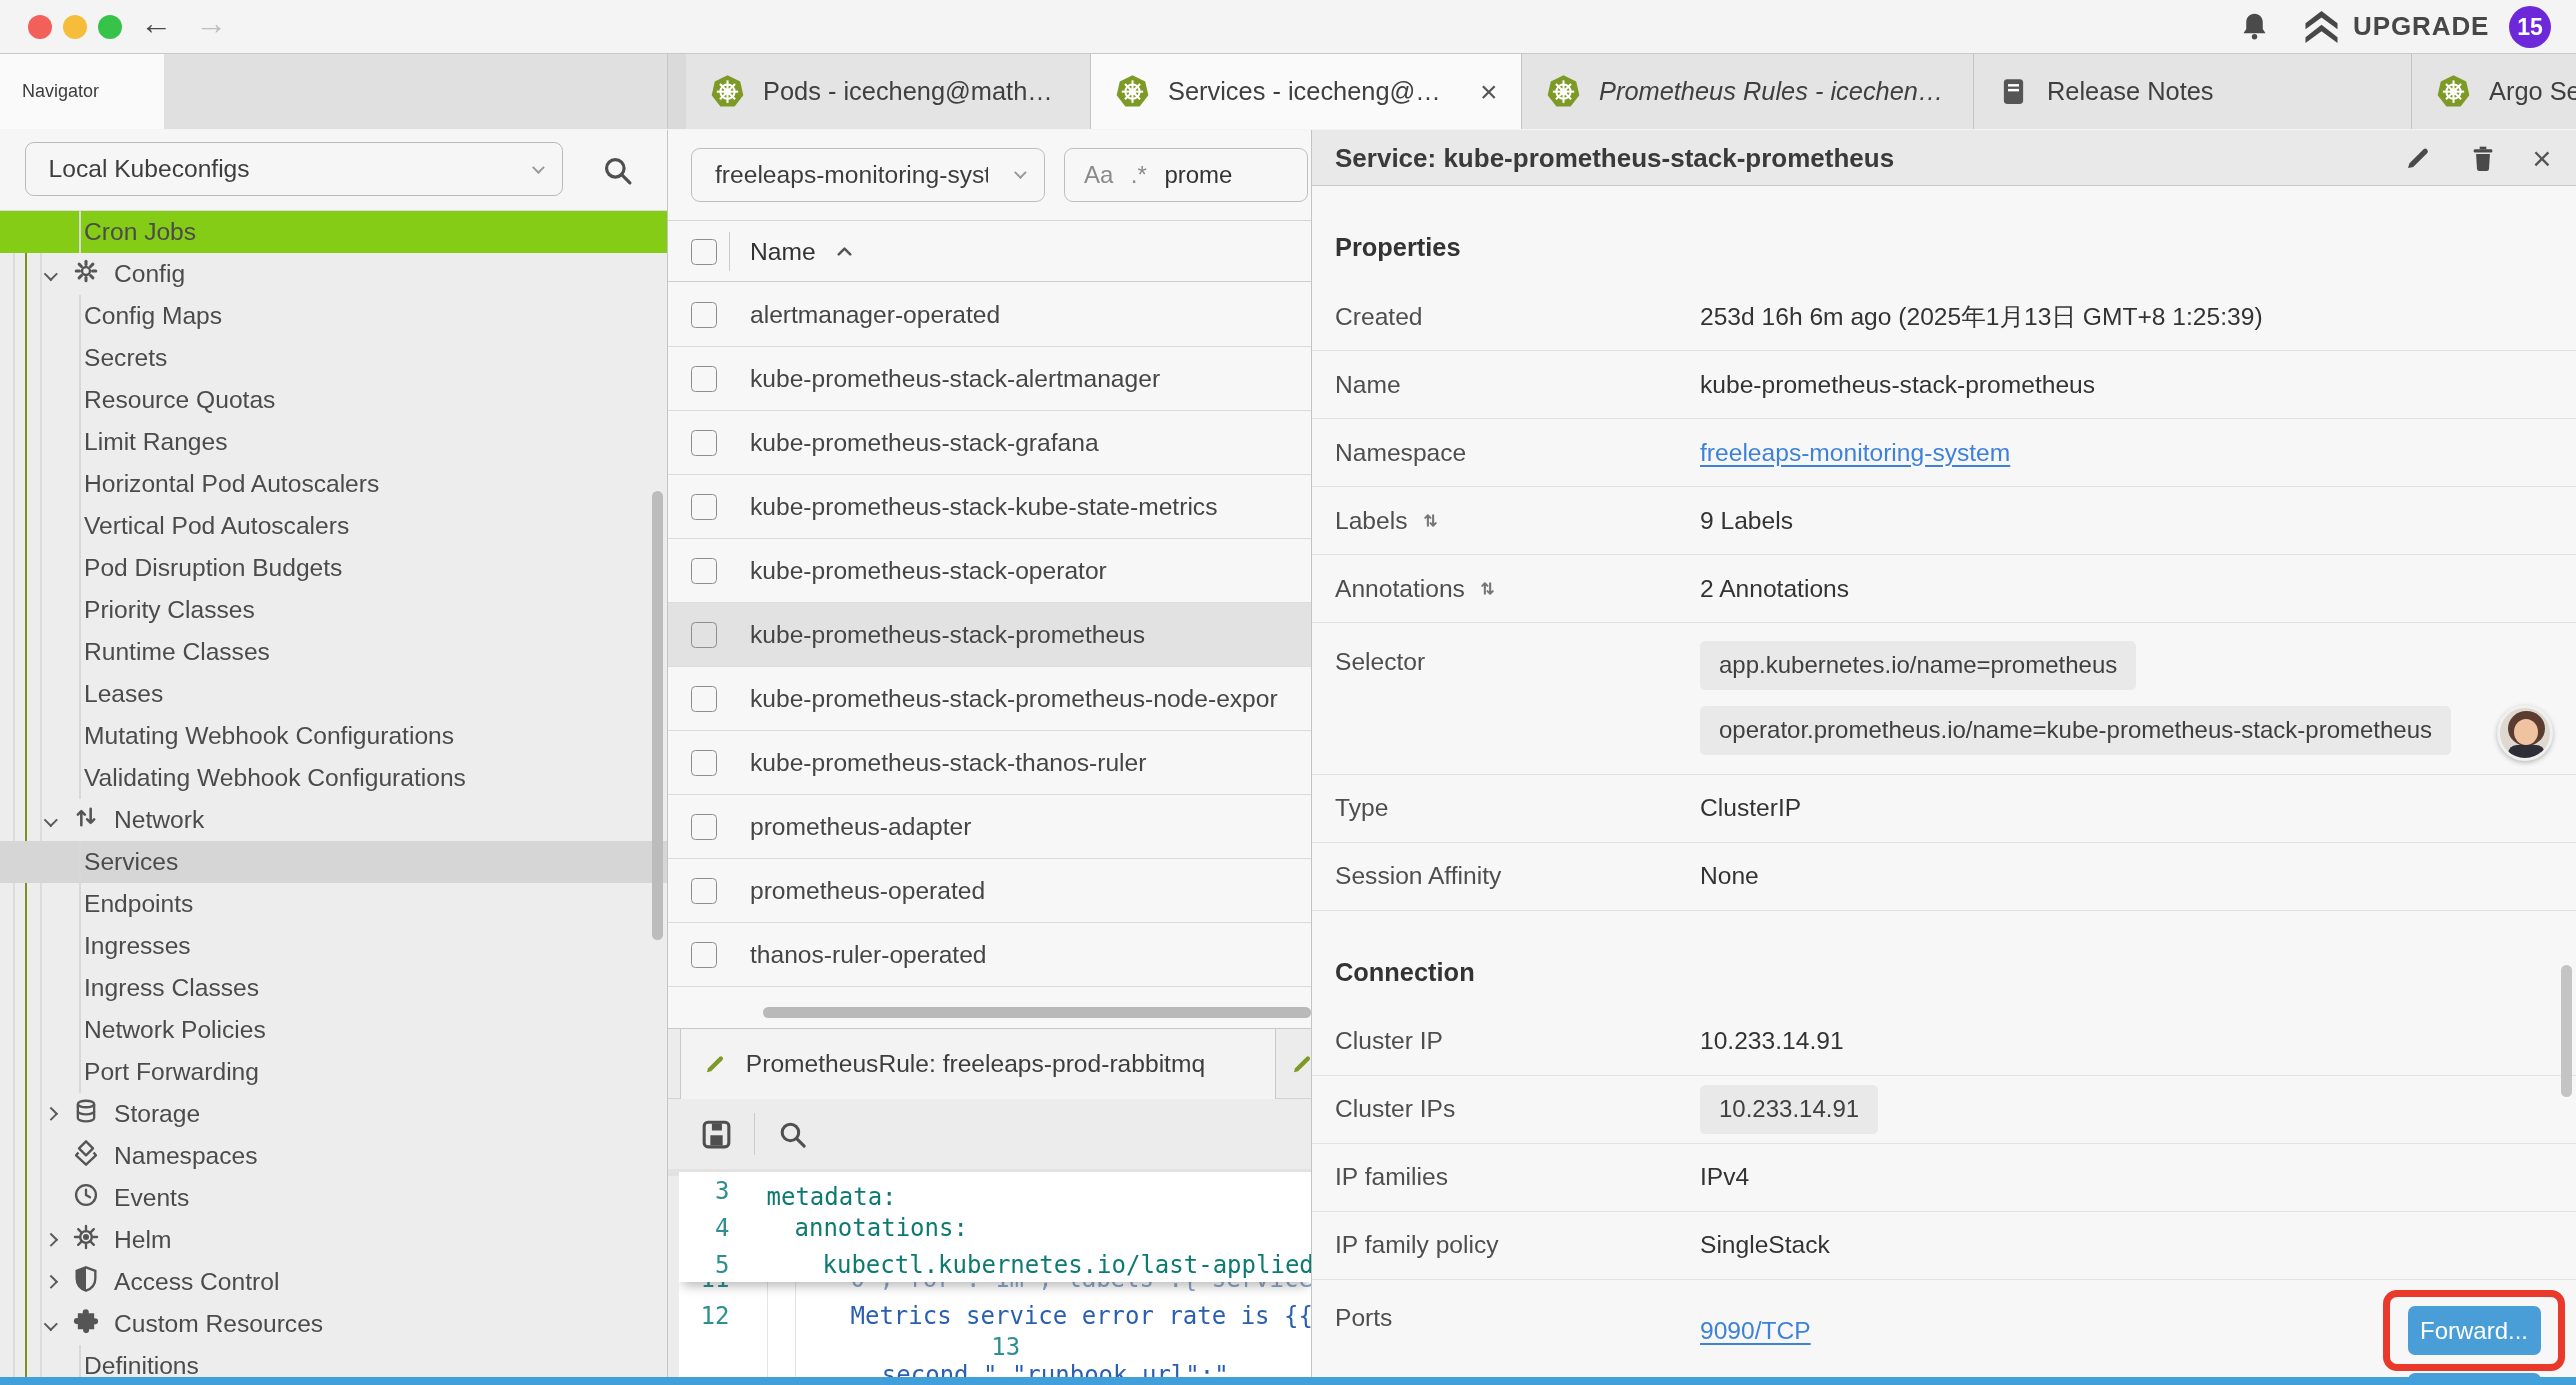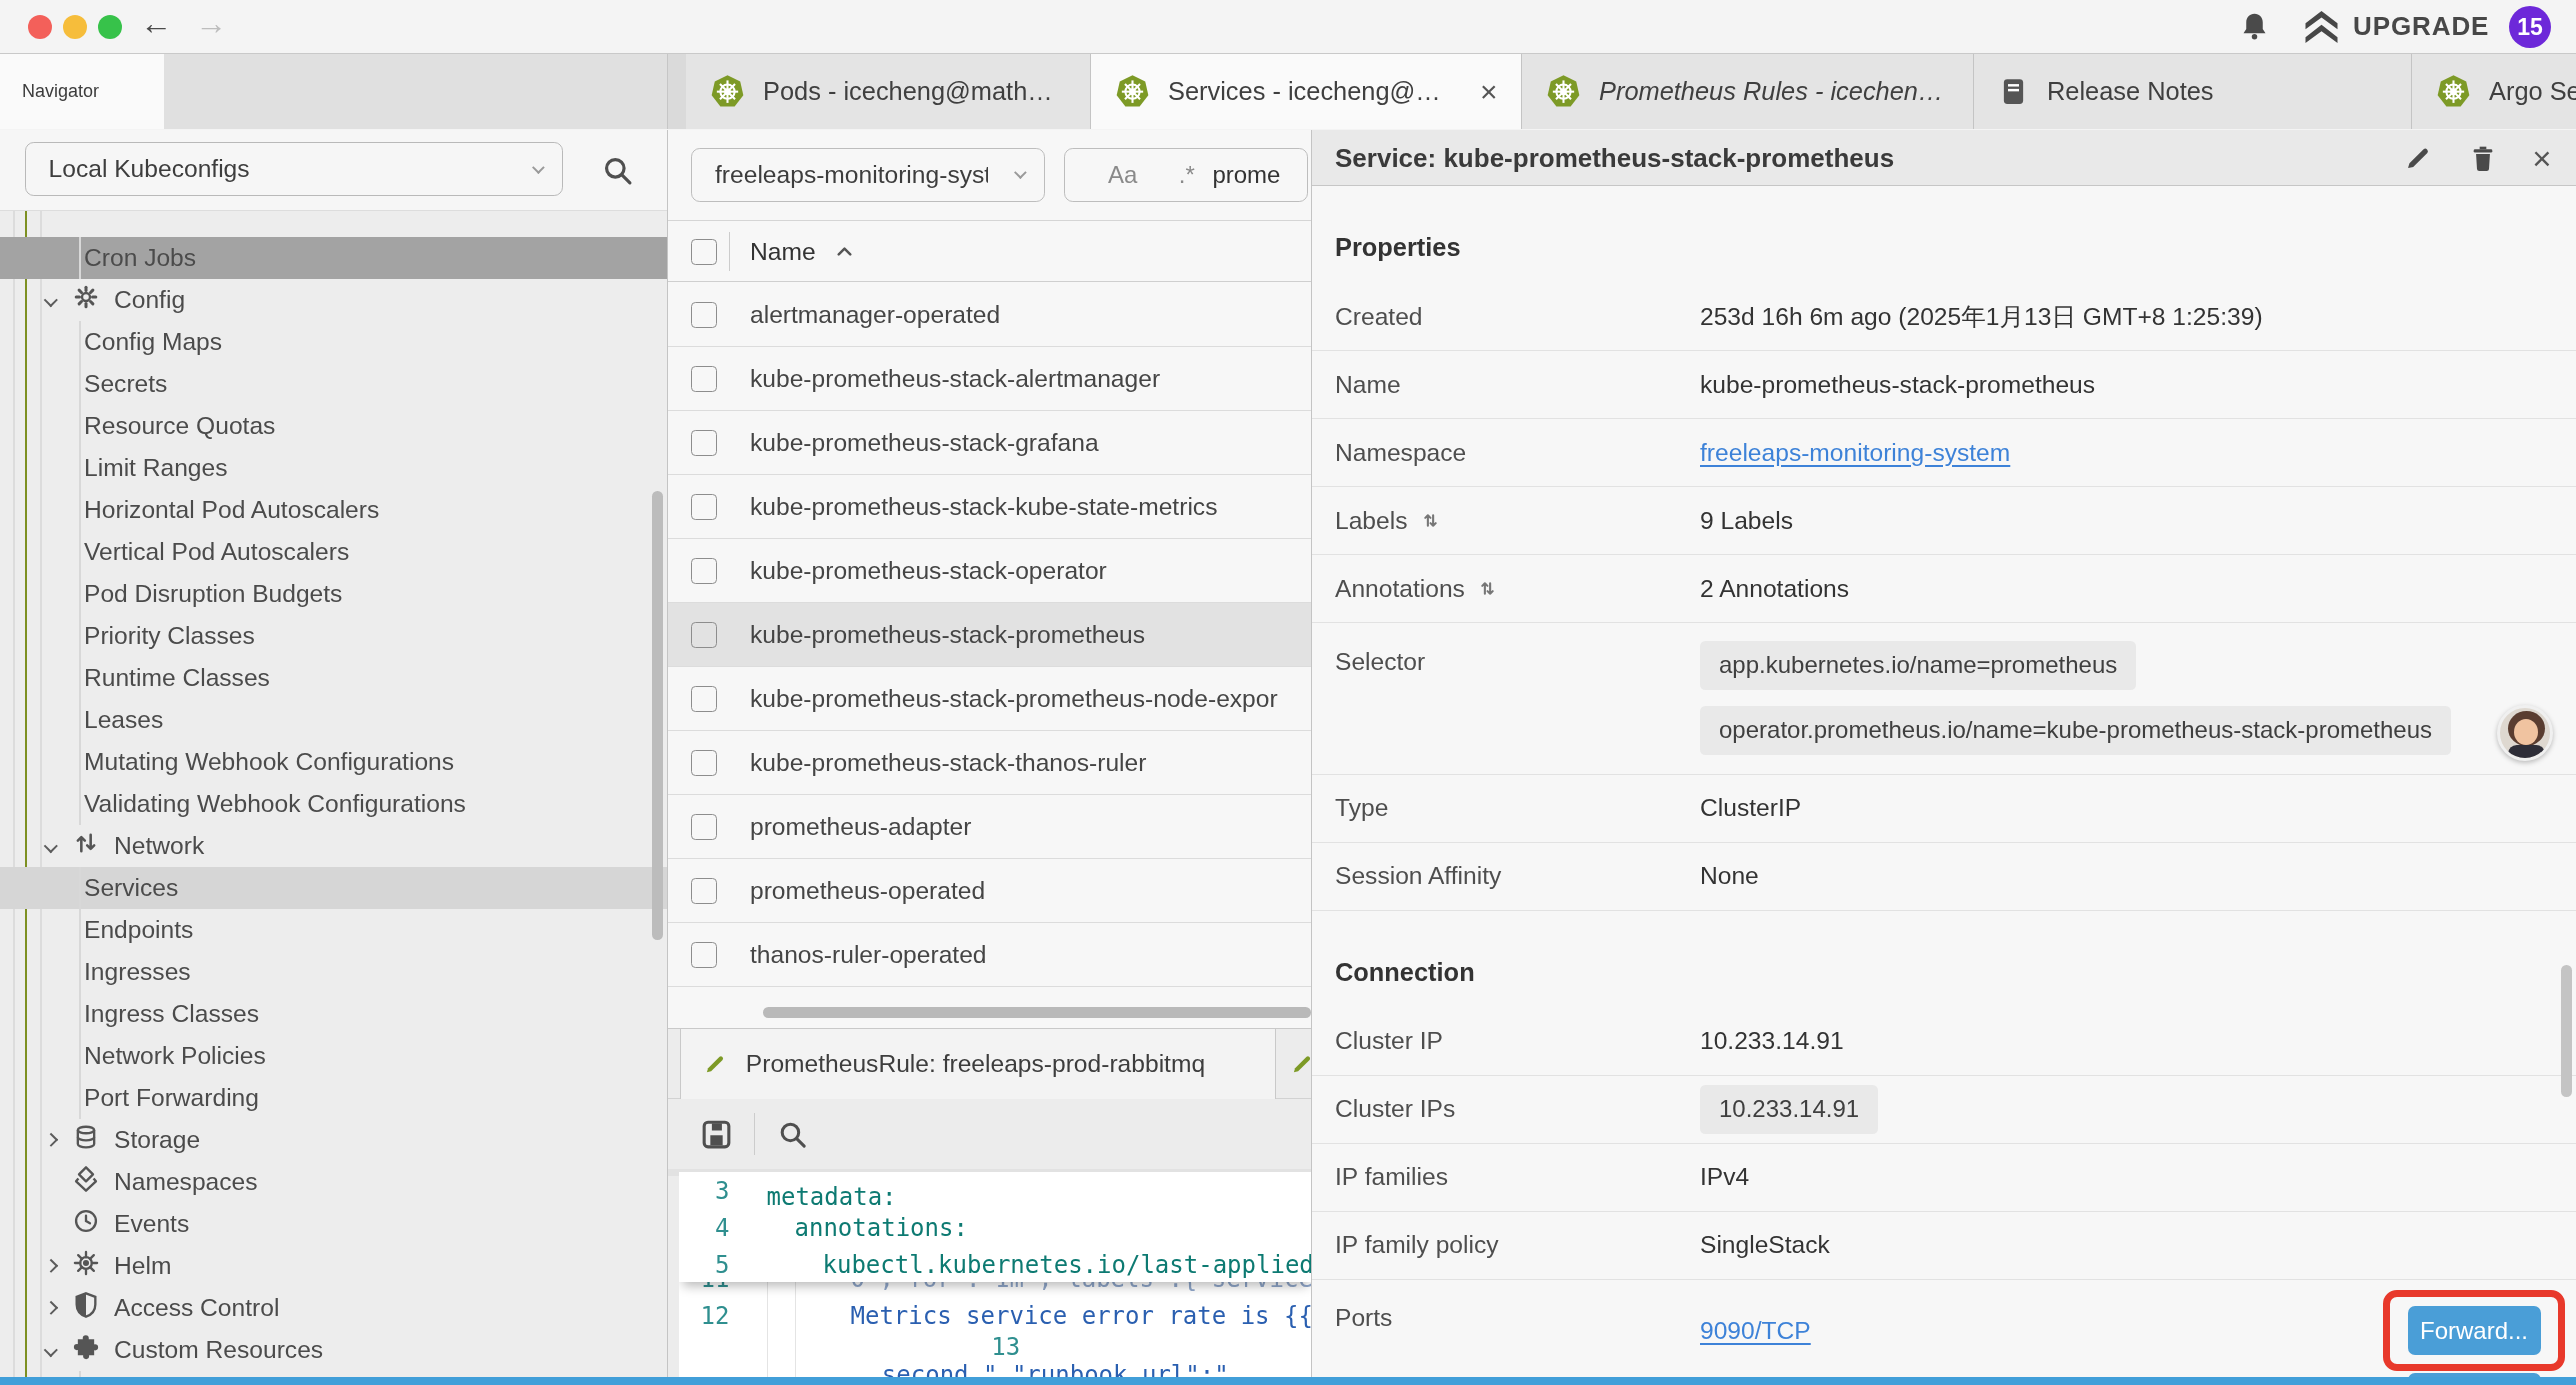--- a/index.html
+++ b/index.html
@@ -52,35 +52,35 @@
   #kubeconfig-select { left:24.6px; top:12.3px; width:538px; height:54px; }
   .selectbox .sel-label { font-size:24.6px; color:#3d3d3d; padding-left:23px; flex:1; white-space:nowrap; overflow:hidden; }
   .selectbox .cv { margin-right:19px; margin-top:-3.5px; }
   #sidebar-search-icon { position:absolute; left:600px; top:23px; }
   .vguide { position:absolute; top:81px; bottom:0; }
   #guide1 { left:13px; width:1.8px; background:#dcdcdc; }
   #guide2 { left:24.6px; width:2.6px; background:#7d9022; }
   #guide3 { left:40px; width:1.8px; background:#dcdcdc; }
   #tree { position:absolute; left:0; top:81px; right:0; }
   .tree-row { position:relative; height:42px; display:flex; align-items:center; font-size:24.6px; color:#4b4b4b; white-space:nowrap; }
-  .tree-row.hovered { background:#a3a3a3;margin-top:26px; }
+  .tree-row.hovered { background:#84cc16; }
   .tree-row.selected { background:#d6d6d6; }
   .tree-row .cvbox { width:14px; margin-left:44px; display:flex; justify-content:center; }
   .tree-row .gicon { margin-left:14px; width:28px; }
   .tree-row .tlabel { margin-left:14px; }
   .tree-row.d1 .tlabel { margin-left:84px; }
   .tree-row.d1::before { content:""; position:absolute; left:79px; top:0; bottom:0; width:1.8px; background:#d8d8d8; }
   #sidebar-scrollbar { position:absolute; right:4.4px; top:361px; width:10.5px; height:449px; border-radius:5.3px; background:#bcbcbc; }
 
   
   #listpanel { position:absolute; left:668px; top:130px; width:643px; height:1256px; background:#f7f7f7; overflow:hidden; }
   #list-header { position:relative; height:91px; border-bottom:0.9px solid #d5d5d5; }
   #namespace-select { left:23px; top:17.5px; width:354px; height:54px; border-color:#bdbdbd; }
   #search-box { position:absolute; left:396px; top:17.5px; width:244px; height:54px; border:1.8px solid #bdbdbd; border-radius:8.8px; display:flex; align-items:center; gap:17.5px; padding-left:19px; font-size:24px; }
-  #search-box .tog { color:#8a8a8a;margin-left:24px; }
+  #search-box .tog { color:#8a8a8a; }
   #search-box .q { color:#333; }
   #table-header { position:relative; height:61px; border-bottom:0.9px solid #cfcfcf; }
   .checkbox { width:26px; height:26px; border:1.8px solid #8d8d8d; border-radius:4.4px; flex:none; }
   #table-header .checkbox { position:absolute; left:23px; top:17.5px; }
   #col-divider { position:absolute; left:61px; top:10.5px; bottom:10.5px; width:0.9px; background:#ccc; }
   #name-header { position:absolute; left:82px; top:0; height:61px; display:flex; align-items:center; gap:17.5px; font-size:24.6px; color:#333; }
   #rows { position:absolute; left:0; top:153px; right:0; }
   .svc-row { height:64px; display:flex; align-items:center; border-bottom:0.9px solid #dcdcdc; font-size:24.6px; color:#454545; white-space:nowrap; overflow:hidden; }
   .svc-row.selected { background:#e2e2e2; }
   .svc-row .checkbox { margin-left:23px; }

